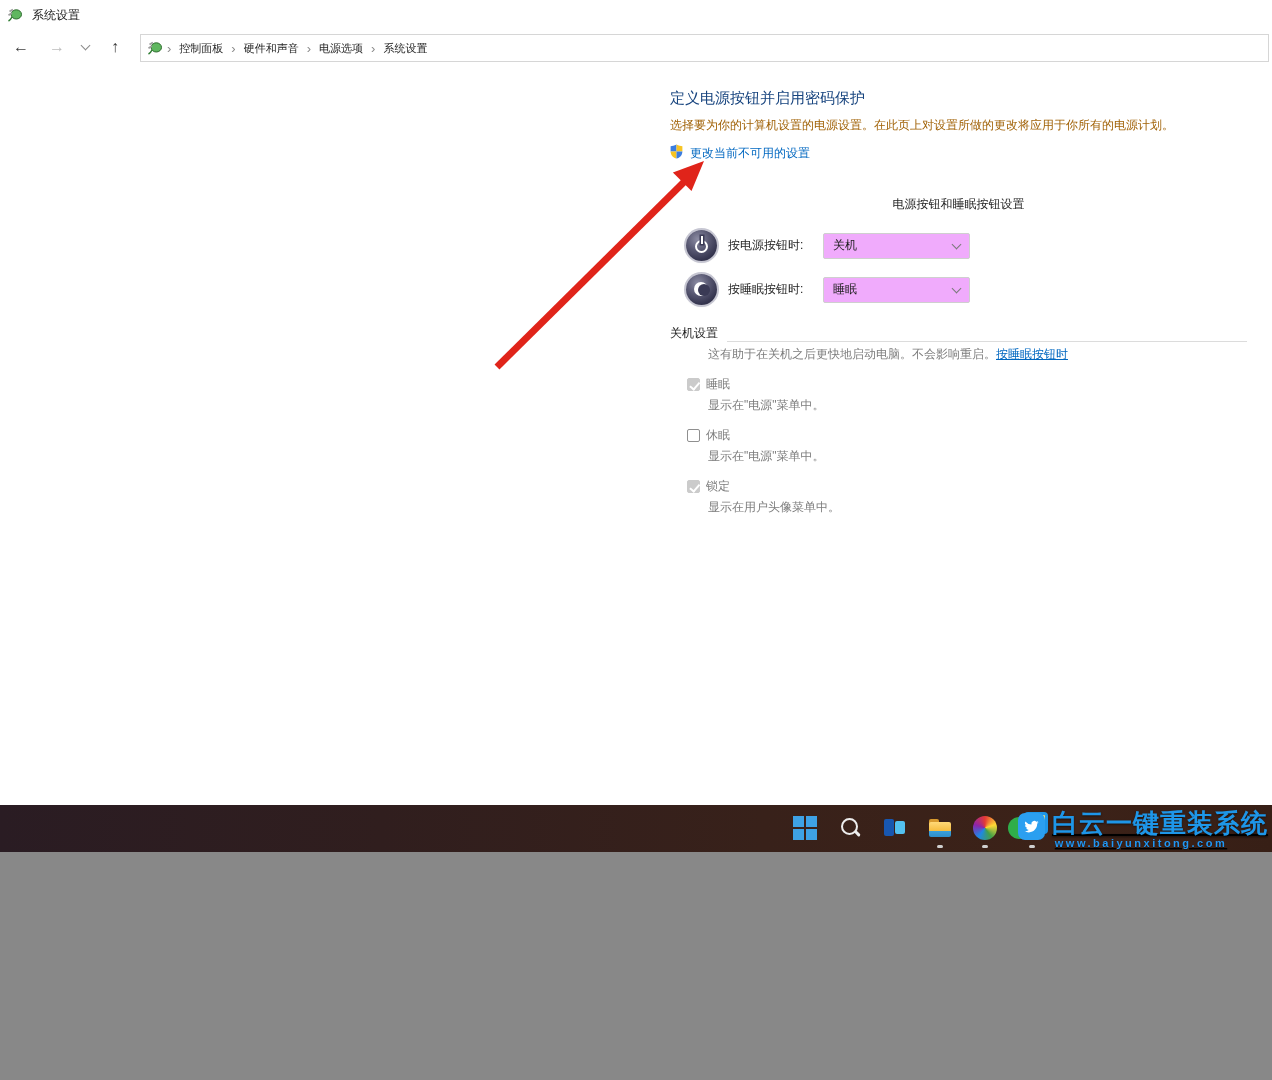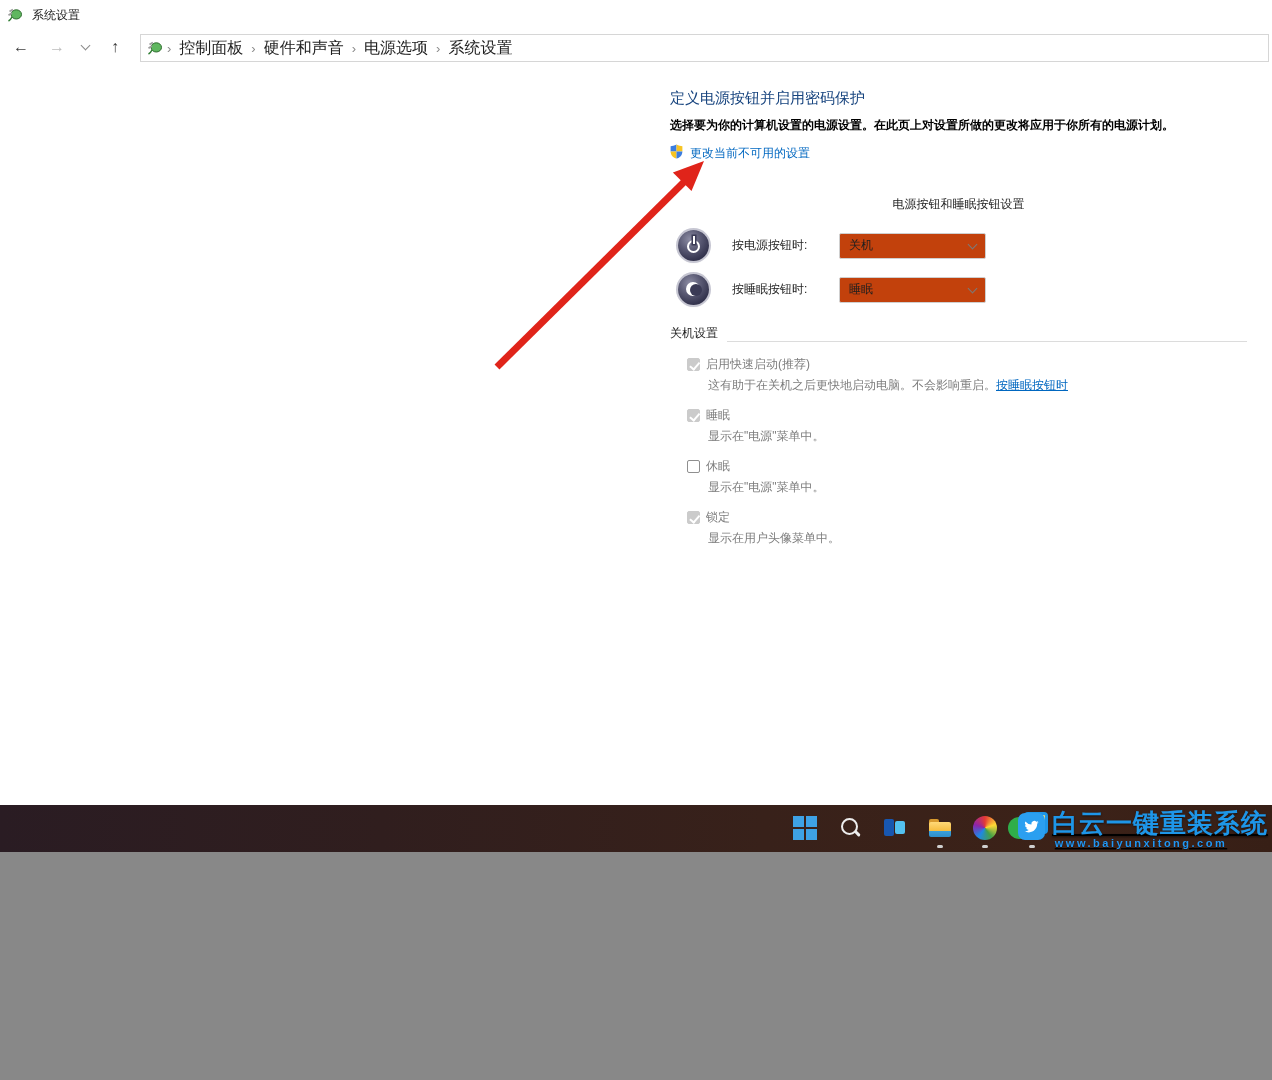--- a/index.html
+++ b/index.html
@@ -21,52 +21,52 @@
     align-items:center; justify-content:center; font-size:16px; color:#3c3c3c; cursor:default; }
   .nav-btn.disabled { color:#bdbdbd; }
   .nav-back { left:8px; }
   .nav-fwd  { left:44px; }
   .nav-hist { left:76px; width:18px; }
   .nav-up   { left:102px; }
   .chev-down { width:7px; height:7px; border-right:1.5px solid #8a8a8a;
     border-bottom:1.5px solid #8a8a8a; transform:rotate(45deg); margin-top:-4px; }
   .addressbar { position:absolute; left:140px; right:3px; top:4px; height:28px;
     border:1px solid #d6d6d6; background:#fff; display:flex; align-items:center; padding:0 6px; }
-  .crumb { font-size:16px; color:#1f1f1f; padding:0 6px; white-space:nowrap; }
+  .crumb { font-size:11px; color:#1f1f1f; padding:0 6px; white-space:nowrap; }
   .crumb-sep { font-size:13px; color:#8a8a8a; padding:0 2px; }
   .addr-icon { display:flex; align-items:center; margin-right:2px; }
 
   
   .content { position:absolute; top:51px; left:670px; width:577px; }
   .page-heading { margin-top:37px; font-size:15px; font-weight:400;
     color:var(--heading-navy,#16437e); line-height:20px; }
-  .page-subtitle { margin-top:9px; font-size:12px; color:#000000; line-height:16px;font-weight:bold; }
+  .page-subtitle { margin-top:9px; font-size:12px; color:#a16207; line-height:16px; }
   .uac-row { margin-top:11px; display:flex; align-items:center; gap:7px; }
   .uac-link { font-size:12px; color:var(--link-blue,#0067c0); text-decoration:none; cursor:pointer; }
   .section-header { display:flex; align-items:center; }
   .section-header .sec-title { font-size:12px; color:#1f1f1f; white-space:nowrap; }
   .section-header .sec-rule { flex:1; border-top:1px solid #dcdcdc; margin-left:9px; }
   .sec1-header { margin-top:33px;flex-direction:column; }
   .sec2-header { margin-top:20px;align-items:flex-end; }
 
-  .btn-row { display:flex; align-items:center; margin-top:16px; margin-left:8px;gap:12px; }
+  .btn-row { display:flex; align-items:center; margin-top:16px; margin-left:16px; }
   .btn-row + .btn-row { margin-top:13px; }
   .round-btn { width:31px; height:31px; border-radius:50%; position:relative; flex:none;
     background:radial-gradient(circle at 38% 30%, #8d8da4 0%, #5a5a74 38%, #35354f 72%, #262640 100%);
     box-shadow:0 0 0 2px #c6c6d2, 0 1px 2px rgba(0,0,0,.25); }
   .glyph-power::before { content:''; position:absolute; left:9px; top:10px; width:9px; height:9px;
     border:2px solid #fff; border-radius:50%; }
   .glyph-power::after { content:''; position:absolute; left:14.5px; top:6px; width:2.5px; height:8px;
     background:#fff; box-shadow:0 0 0 1.5px #3a3a55; }
   .glyph-sleep::before { content:''; position:absolute; left:8px; top:8px; width:14px; height:14px;
     background:#fff; border-radius:50%; }
   .glyph-sleep::after { content:''; position:absolute; left:12px; top:10px; width:12px; height:12px;
     background:#3a3a55; border-radius:50%; }
   .btn-row .row-label { font-size:12px; color:#1f1f1f; margin-left:11px; width:95px; }
-  .select { width:147px; height:26px; border:1px solid #cfcfcf; border-radius:2px; background:#c2410c;
+  .select { width:147px; height:26px; border:1px solid #cfcfcf; border-radius:2px; background:#f0abfc;
     display:flex; align-items:center; justify-content:space-between; padding:0 9px; cursor:default; }
   .select .sel-value { font-size:12px; color:#1f1f1f; }
   .select .sel-chev { width:7px; height:7px; border-right:1.5px solid #7a7a7a;
     border-bottom:1.5px solid #7a7a7a; transform:rotate(45deg); margin-top:-3px; }
 
   .chk-item { margin-left:17px; }
   .chk-item .chk-row { display:flex; align-items:center; margin-top:14px; }
   .checkbox { width:13px; height:13px; border:1px solid #8f8f8f; border-radius:2px;
     background:#fff; position:relative; flex:none; }
   .checkbox.checked { background:#cbcbcb; border-color:#cbcbcb; }
@@ -212,24 +212,20 @@
         <span class="sel-chev"></span>
       </div>
     </div>
 
     <div class="section-header sec2-header">
       <span class="sec-title">关机设置</span>
       <span class="sec-rule"></span>
     </div>
 
     <div class="chk-item">
-      <div class="chk-row">
-        <span class="checkbox checked disabled"></span>
-        <span class="chk-label">启用快速启动(推荐)</span>
-      </div>
       <div class="chk-desc"><span>这有助于在关机之后更快地启动电脑。不会影响重启。</span><span class="more-link">按睡眠按钮时</span></div>
     </div>
 
     <div class="chk-item">
       <div class="chk-row">
         <span class="checkbox checked disabled"></span>
         <span class="chk-label">睡眠</span>
       </div>
       <div class="chk-desc">显示在"电源"菜单中。</div>
     </div>

